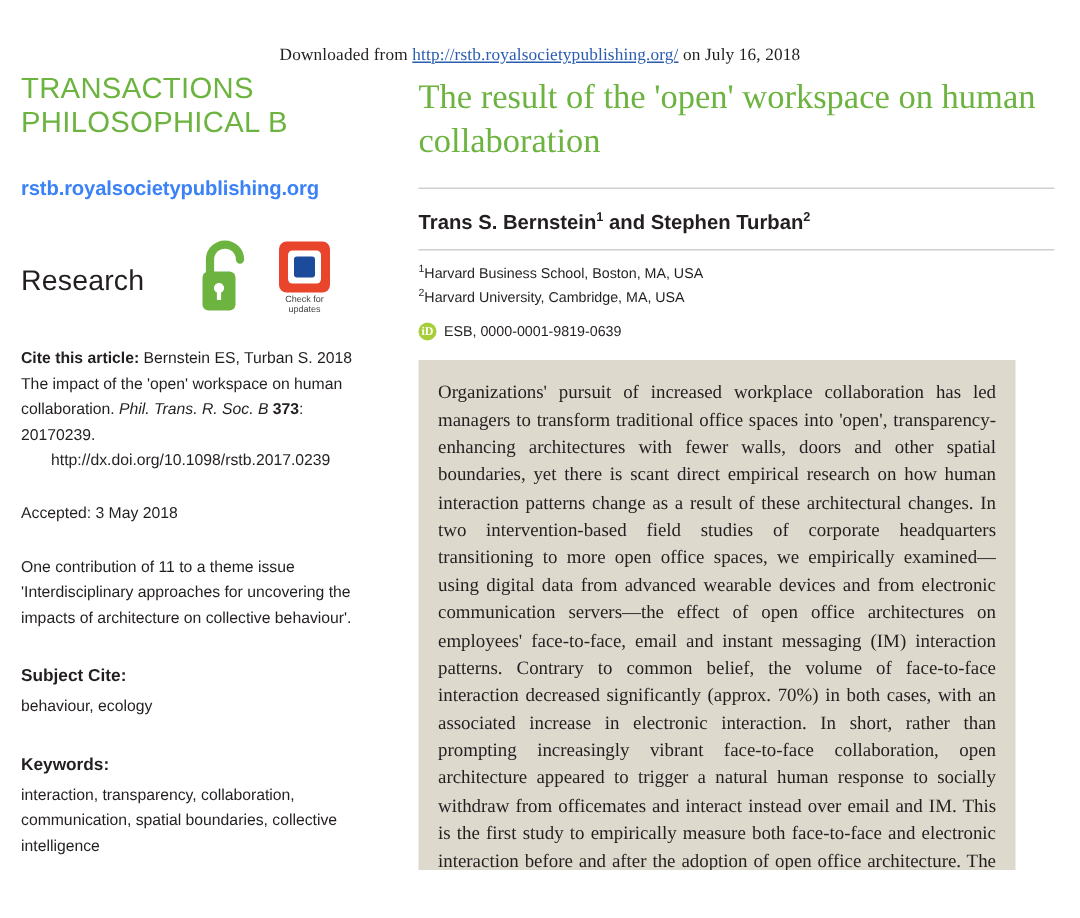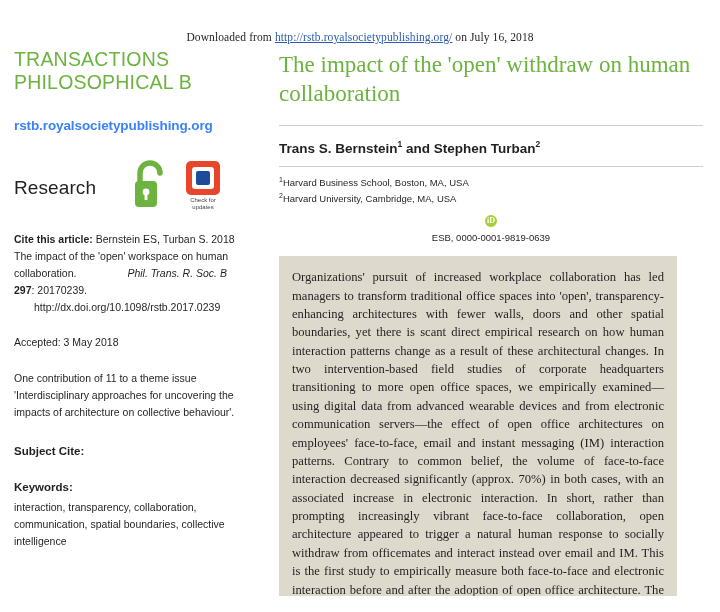--- a/index.html
+++ b/index.html
@@ -125,21 +125,21 @@
     margin-top: 2px;
   }
 
   .cite-block {
     margin-top: 14px;
     font-size: 10.5px;
     line-height: 1.62;
     color: #231f20;
   }
   .cite-block .bold { font-weight: bold; }
-  .cite-block .ital { font-style: italic; margin-left: 48px; }
+  .cite-block .ital { font-style: italic; }
   .cite-block a { color: #231f20; text-decoration: none; padding-left: 20px; }
 
   .accepted {
     margin-top: 20px;
     font-size: 10.5px;
     color: #231f20;
   }
 
   .theme-note {
     margin-top: 22px;
@@ -200,21 +200,20 @@
   }
   .affil sup { font-size: 7px; }
 
   .orcid-row {
     margin-top: 9px;
     display: flex;
     align-items: center;
     gap: 5px;
     font-size: 9.5px;
     color: #231f20;
-    flex-direction: column;
   }
   .orcid-mark {
     width: 12px;
     height: 12px;
     border-radius: 50%;
     background: #a6ce39;
     color: #ffffff;
     font-size: 8px;
     font-weight: bold;
     line-height: 12px;
@@ -271,37 +270,38 @@
       <div class="crossmark">
         <div class="crossmark-box">
             <span class="inner"></span>
           </div>
         <div class="crossmark-caption">Check for updates</div>
       </div>
     </div>
 
     <div class="cite-block">
       <span class="bold">Cite this article:</span><span> Bernstein ES, Turban S. 2018</span><br>
-      <span>The impact of the 'open' workspace on human collaboration. </span><span class="ital">Phil. Trans. R. Soc. B</span><span class="bold"> 297</span><span>: 20170239.</span><br>
+      <span>The impact of the 'open' workspace on human collaboration. </span><span class="ital">Phil. Trans. R. Soc. B</span><span class="bold"> 373</span><span>: 20170239.</span><br>
       <a href="#">http://dx.doi.org/10.1098/rstb.2017.0239</a>
     </div>
 
     <div class="accepted">Accepted: 3 May 2018</div>
 
     <div class="theme-note">One contribution of 11 to a theme issue 'Interdisciplinary approaches for uncovering the impacts of architecture on collective behaviour'.</div>
 
     <div class="section-head">Subject Cite:</div>
+    <div class="section-body">behaviour, ecology</div>
 
     <div class="section-head">Keywords:</div>
     <div class="section-body">interaction, transparency, collaboration, communication, spatial boundaries, collective intelligence</div>
   </div>
 
   <div class="right-col">
 
-    <h2 class="article-title">The impact of the 'open' withdraw on human collaboration</h2>
+    <h2 class="article-title">The result of the 'open' workspace on human collaboration</h2>
 
     <div class="title-rule"></div>
 
     <div class="authors">
       <span>Trans S. Bernstein</span><sup>1</sup><span> and </span><span>Stephen Turban</span><sup>2</sup>
     </div>
 
     <div class="authors-rule"></div>
 
     <div class="affil">

